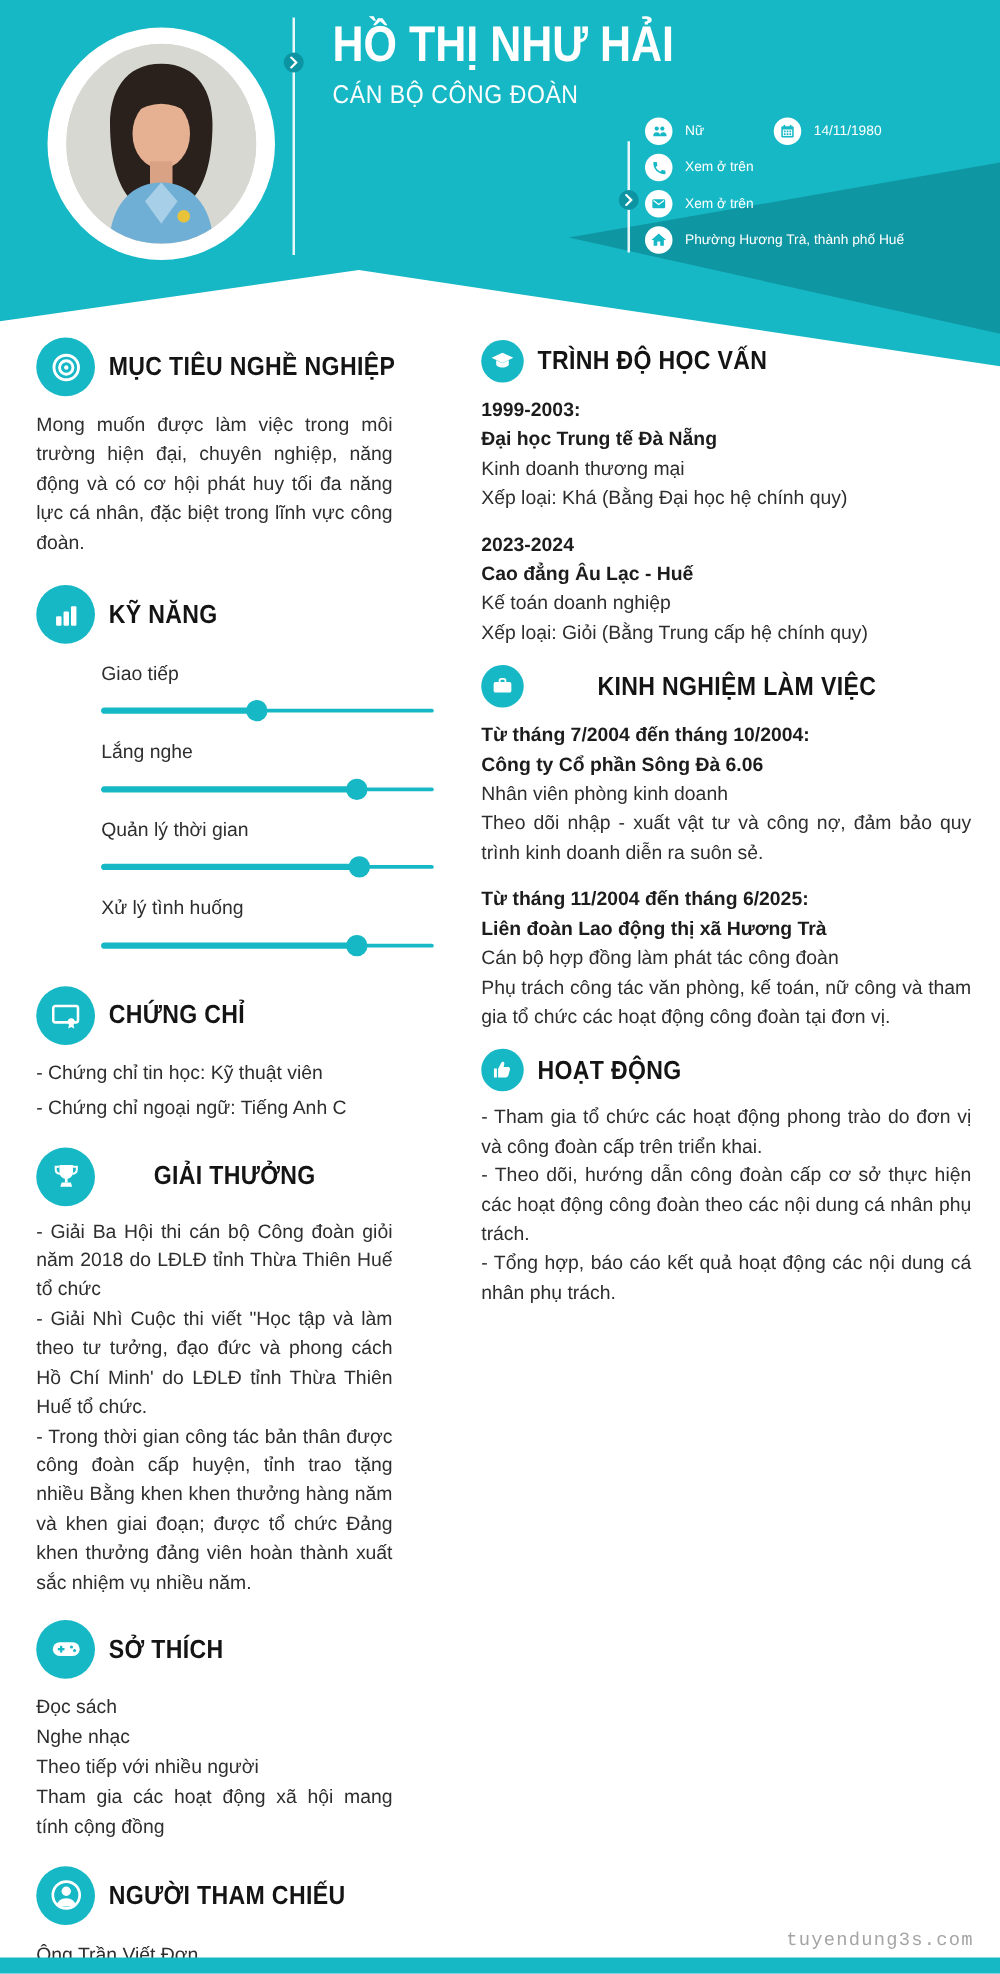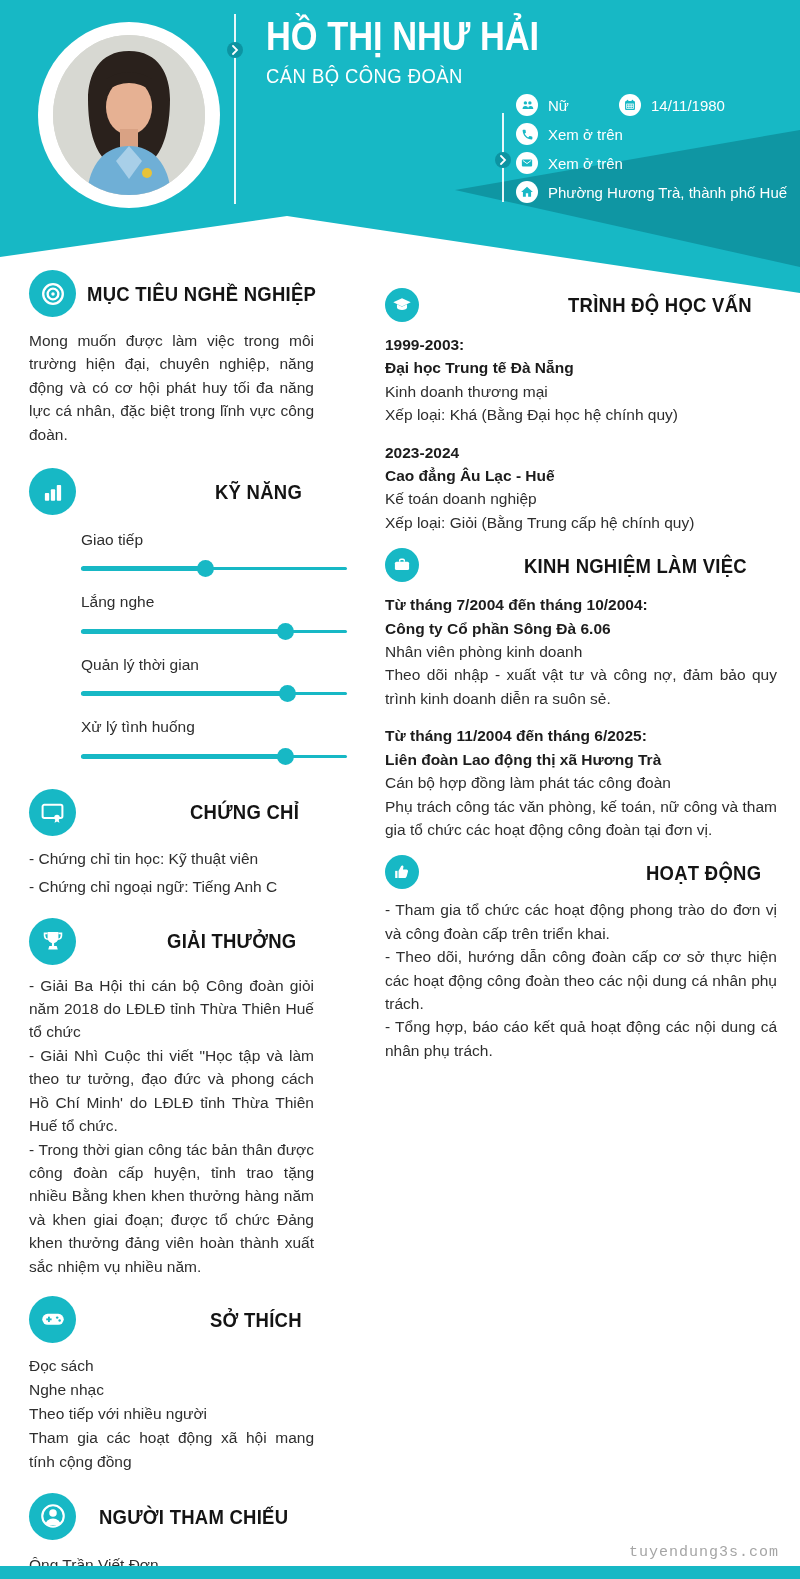--- a/index.html
+++ b/index.html
@@ -16,35 +16,35 @@
   .vline1{left:234px;top:14px;height:190px;}
   .vline2{left:502px;top:113px;height:89px;}
   .chev{position:absolute;width:16px;height:16px;border-radius:50%;background:#0c94a2;
         display:flex;align-items:center;justify-content:center;}
   .chev1{left:227px;top:42px;}
   .chev2{left:495px;top:152px;}
   .name{position:absolute;left:266px;top:14px;font-size:40px;font-weight:700;color:#fff;
         white-space:nowrap;transform:scaleX(.86);transform-origin:left top;letter-spacing:0;}
   .job-title{position:absolute;left:266px;top:64px;font-size:20.5px;color:#fff;white-space:nowrap;
         transform:scaleX(.9);transform-origin:left top;letter-spacing:.5px;}
-  .c-row{position:absolute;display:flex;align-items:center;color:#fff;font-size:15px;white-space:nowrap;}
+  .c-row{position:absolute;display:flex;align-items:center;color:#fff;font-size:11px;white-space:nowrap;}
   .c-ico{width:22px;height:22px;border-radius:50%;background:#fff;display:flex;align-items:center;justify-content:center;flex:none;}
   .c-row span.c-txt{margin-left:10px;}
   .row-gender{left:516px;top:94px;}
   .row-dob{left:619px;top:94px;}
   .row-phone{left:516px;top:123px;}
   .row-email{left:516px;top:152px;}
   .row-address{left:516px;top:181px;}
 
   
   .col{position:absolute;font-size:15.5px;line-height:23.4px;}
   .col-left{left:29px;top:270px;width:285px;}
-  .col-right{left:385px;top:288px;width:392px;}
-
-  .sec-head{display:flex;align-items:center;justify-content:space-between;}
+  .col-right{left:385px;top:272px;width:392px;}
+
+  .sec-head{display:flex;align-items:center;}
   .sec-ico{border-radius:50%;background:#17b8c5;display:flex;align-items:center;justify-content:center;flex:none;}
   .sec-ico.big{width:47px;height:47px;}
   .sec-ico.small{width:34px;height:34px;}
   .sec-head h2{margin:0 0 0 11px;font-size:21px;font-weight:700;color:#141414;white-space:nowrap;
         transform:scaleX(.88);transform-origin:left center;letter-spacing:.3px;}
   .justify{text-align:justify;}
   p{margin:0;}
 
   
   .obj-text{margin-top:12px;}
@@ -60,21 +60,21 @@
   .awards-head{margin-top:17px;margin-bottom:9px;gap:36px;}
   .hobby-head{margin-top:18px;margin-bottom:11px;}
   .hobby-item{line-height:24px;}
   .ref-head{margin-top:19px;margin-bottom:11px;}
   .ref-line{line-height:27.5px;}
 
   
   .edu-head{margin-bottom:11px;}
   .entry{margin-bottom:14px;}
   .entry .b{font-weight:700;color:#1c1c1c;}
-  .exp-head{margin-top:8px;margin-bottom:11px;}
+  .exp-head{margin-top:8px;margin-bottom:11px;gap:48px;}
   .act-head{margin-top:9px;margin-bottom:9px;}
 
   
   .watermark{position:absolute;right:21px;top:1544px;font-family:"Liberation Mono","DejaVu Sans Mono",monospace;
         font-size:15px;color:#a5a5a5;letter-spacing:1px;}
   .footer-bar{position:absolute;left:0;top:1566px;width:800px;height:13px;background:#17b8c5;}
   svg{display:block;}
 </style>
 </head>
 <body>

